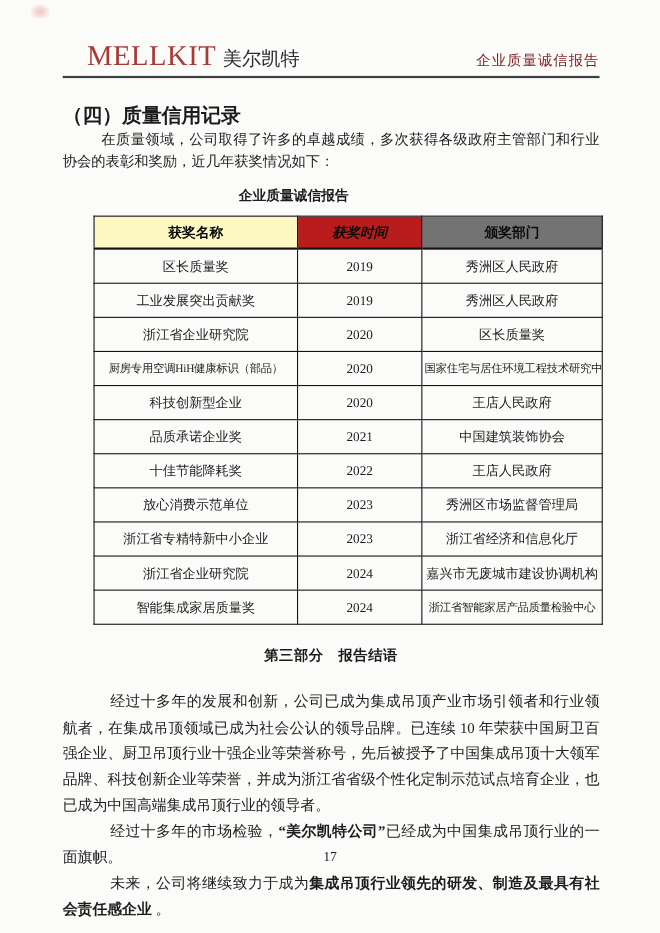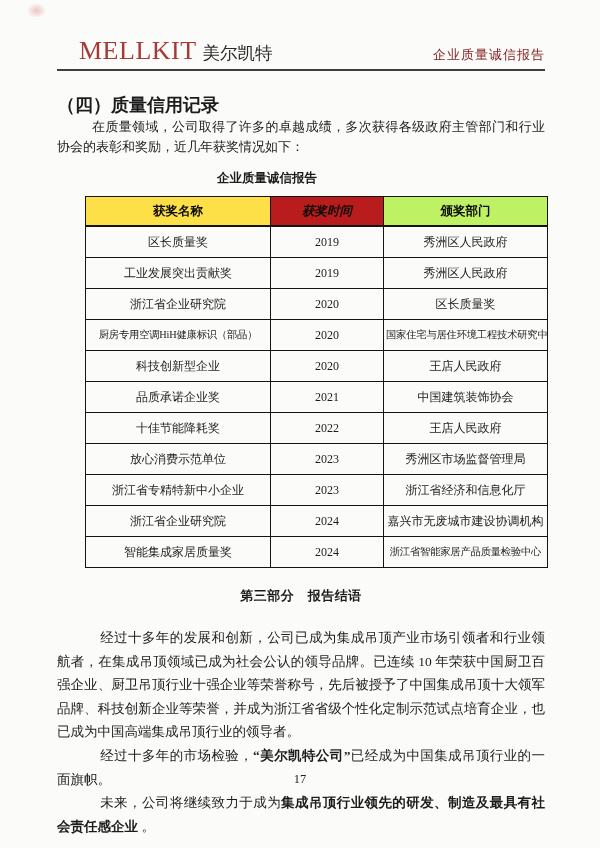--- a/index.html
+++ b/index.html
@@ -96,23 +96,23 @@
     <div class="tbl-title">企业质量诚信报告</div>
 
     <table class="awards">
       <colgroup>
         <col style="width:185px">
           <col style="width:113px">
           <col style="width:164px">
       </colgroup>
       <thead>
         <tr>
-          <th style="background-color: #fde047;">获奖名称</th>
+          <th style="background-color: #fef9c3;">获奖名称</th>
           <th style="background-color: #b91c1c; font-style: italic;">获奖时间</th>
-          <th style="background-color: #bef264;">颁奖部门</th>
+          <th style="background-color: #737373;">颁奖部门</th>
         </tr>
       </thead>
       <tbody>
           <tr>
             <td>区长质量奖</td>
             <td>2019</td>
             <td>秀洲区人民政府</td>
           </tr>
           <tr>
             <td>工业发展突出贡献奖</td>

